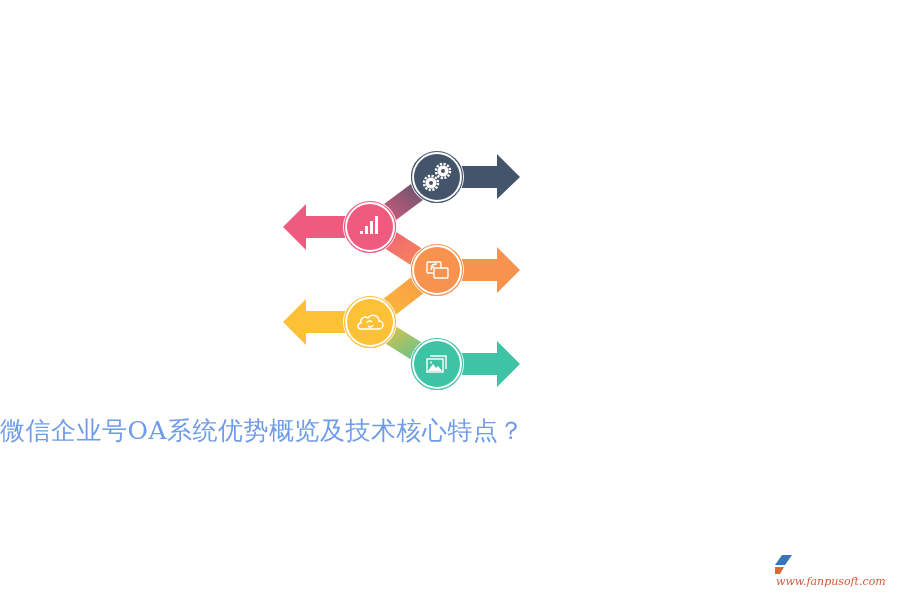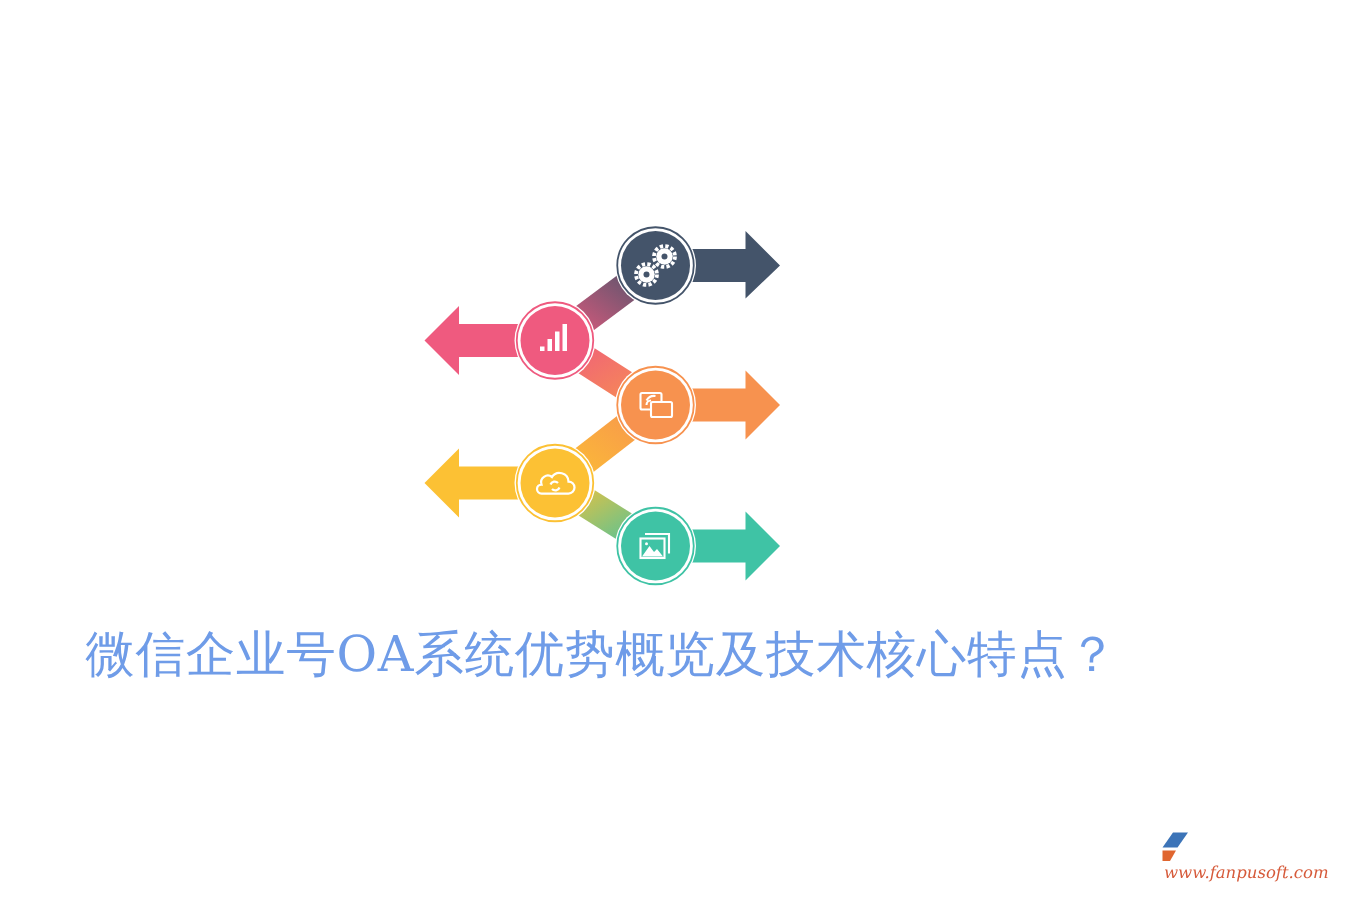--- a/index.html
+++ b/index.html
@@ -1,18 +1,18 @@
 <!DOCTYPE html>
 <html><head>
 <meta charset="utf-8">
 <style>
   html, body { margin:0; padding:0; background:#ffffff; }
   body { width:900px; height:600px; position:relative; overflow:hidden; font-family:"DejaVu Serif", serif; }
   #diagram { position:absolute; left:0; top:0; width:900px; height:600px; }
-  .title { position:absolute; left:0; width:802px; top:414px; text-align:center; font-size:33px; color:#6f9ce8; letter-spacing:0.5px; font-family:"DejaVu Serif", serif; }
+  .title { position:absolute; left:0; width:802px; top:414px; font-size:25px; color:#6f9ce8; letter-spacing:0.5px; font-family:"DejaVu Serif", serif; }
   .logo { position:absolute; left:770px; top:550px; width:130px; height:40px; }
   .logo-cn { position:absolute; left:26px; top:0px; font-size:21px; color:#3c74b8; font-family:"DejaVu Sans", sans-serif; letter-spacing:1px; }
   .logo-url { position:absolute; left:6px; top:25px; font-size:11px; color:#d65a3a; font-family:"DejaVu Serif", serif;font-style:italic; }
   .logo-mark { position:absolute; left:2px; top:3px; }
 </style>
 </head>
 <body>
 
 <svg id="diagram" width="900" height="600" viewBox="0 0 900 600" xmlns="http://www.w3.org/2000/svg">
   <defs>

